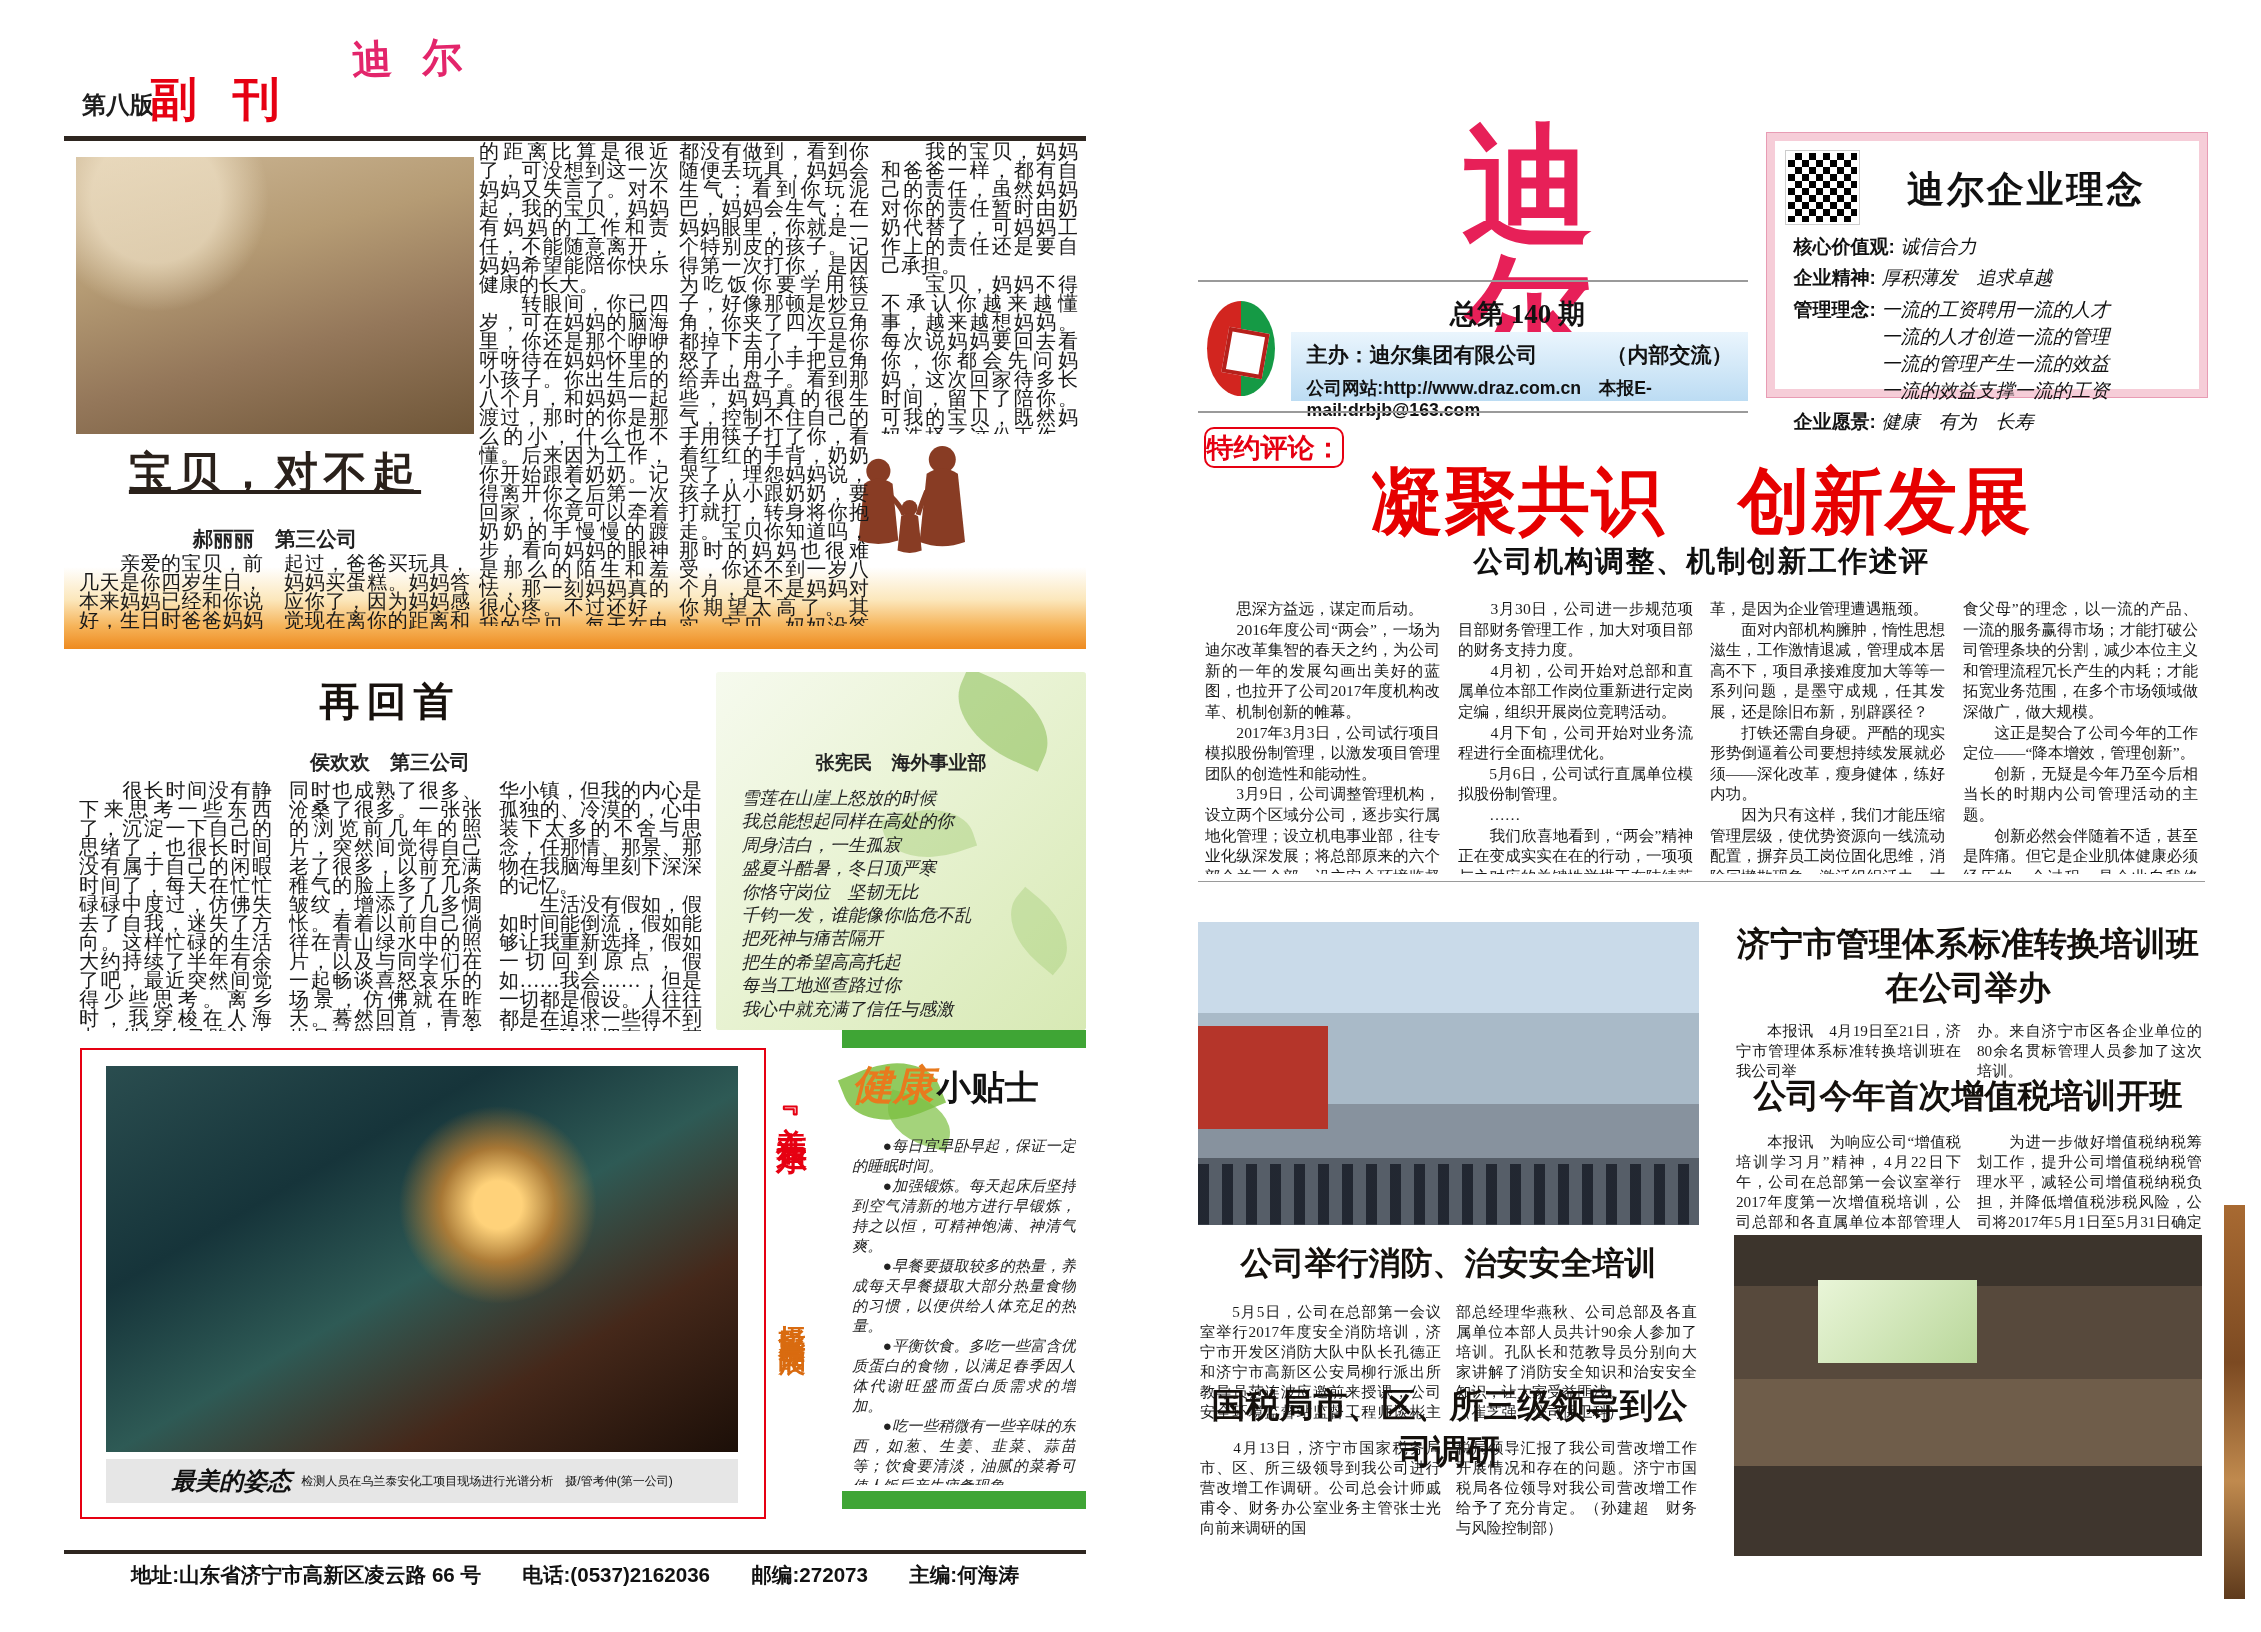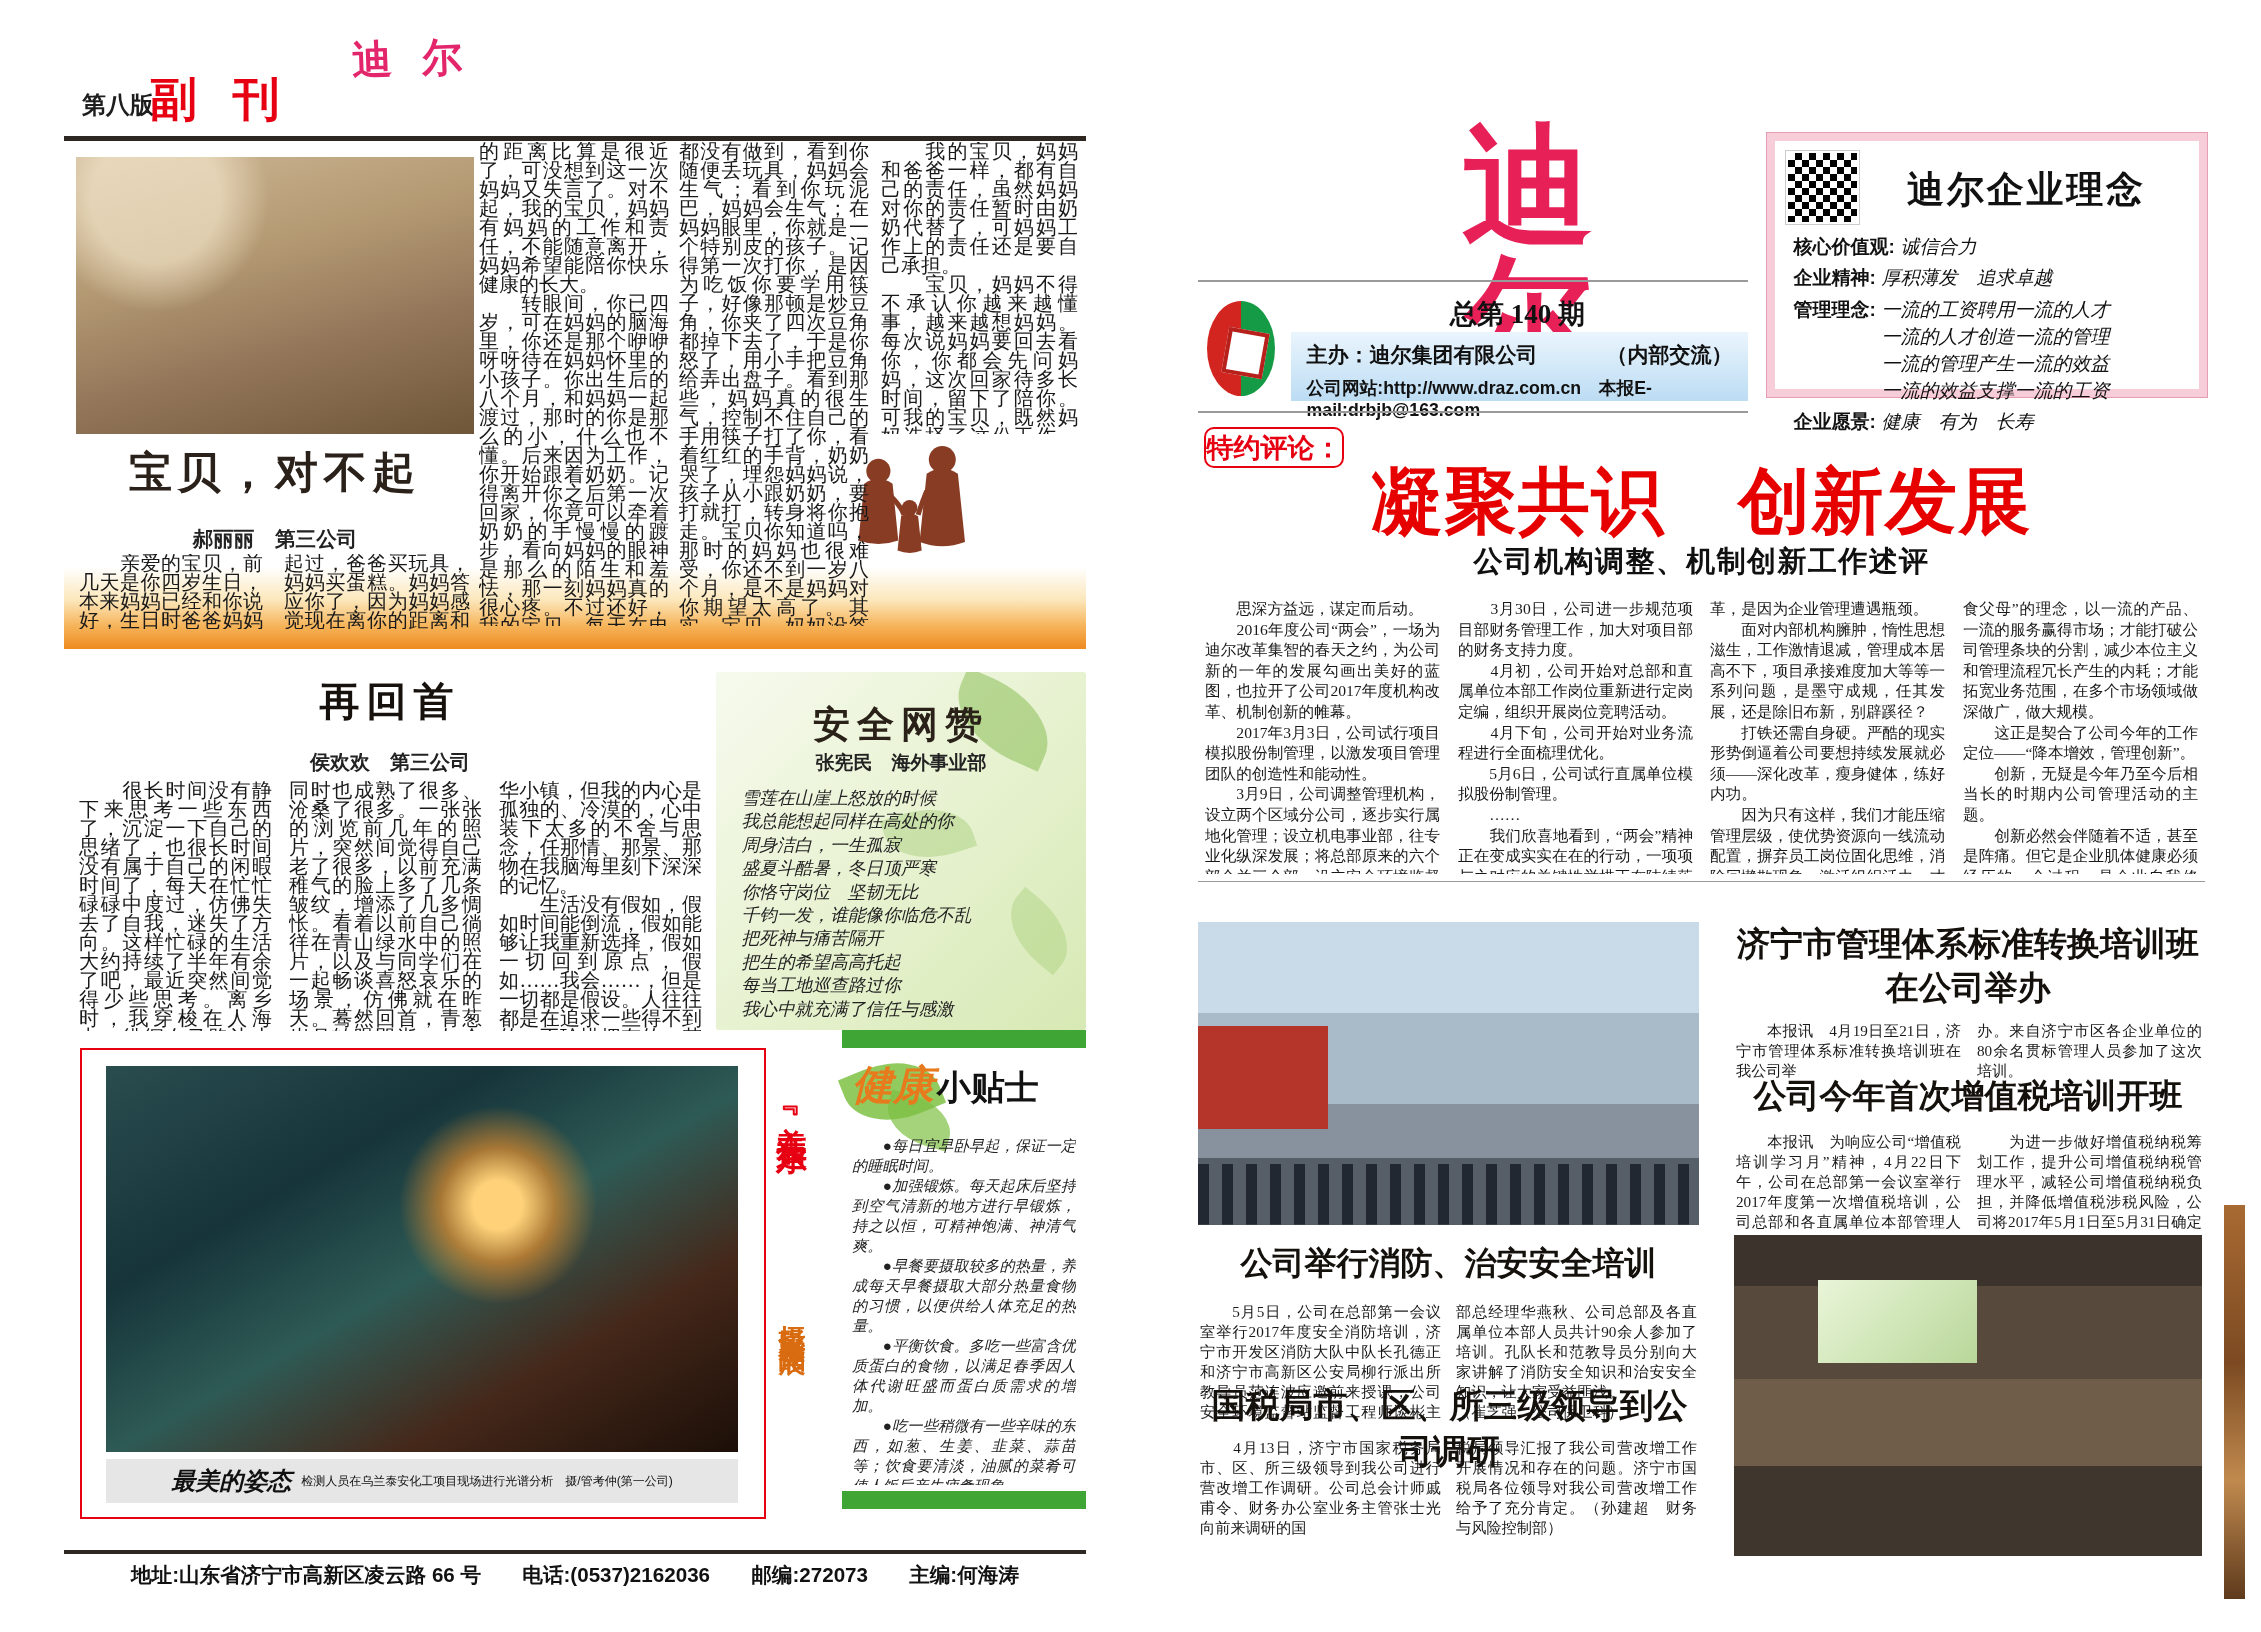--- a/index.html
+++ b/index.html
@@ -14,21 +14,21 @@
   .news{font-size:15.2px;line-height:20px;}
   .ctr{text-align:center;}
   
   .edition{font-size:24px;font-weight:700;color:#1d1d1d;font-family:"Liberation Sans",sans-serif;}
   .section-title{font-size:47px;font-weight:800;color:#e60012;letter-spacing:11.3px;font-family:"Liberation Sans",sans-serif;}
   .paper-mark{font-size:40px;font-weight:800;color:#e3256b;font-family:"Liberation Serif",serif;transform:rotate(-2deg);letter-spacing:10px;}
   .rule-dark{background:#2e2620;}
   .photo{position:absolute;}
   .family-photo{background:radial-gradient(circle at 20% 15%,rgba(255,244,220,.55) 0 64px,transparent 113px),
       linear-gradient(165deg,#cdb795 0%,#b59b74 35%,#94775a 65%,#6f5638 100%);}
-  .baby-title{font-size:43px;font-weight:800;letter-spacing:5.7px;color:#2a211b;font-family:"Liberation Sans",sans-serif;}
+  .baby-title{font-size:43px;font-weight:800;letter-spacing:5.7px;color:#2a211b;font-family:"Liberation Sans",sans-serif;text-decoration:underline;}
   .byline{font-weight:700;color:#222;font-family:"Liberation Sans",sans-serif;}
   .sunset{background:linear-gradient(180deg,rgba(255,255,255,0) 0%,rgba(251,227,176,.85) 40%,#f6b45a 72%,#ee8a1f 100%);}
   .lookback-title{font-size:40px;font-weight:900;letter-spacing:7px;color:#17110d;font-family:"Liberation Sans",sans-serif;}
   
   .poem-panel{background:linear-gradient(135deg,#f6faee 0%,#e9f3d4 45%,#d7e9b4 100%);overflow:hidden;border-radius:2.8px;}
   .leaf{position:absolute;background:rgba(110,175,48,.42);border-radius:0 75% 0 75%;}
   .poem-title{font-size:37px;font-weight:800;color:#2a2218;font-family:"Liberation Serif",serif;letter-spacing:7px;}
   .poem-lines{font-style:italic;font-size:17.7px;line-height:23.4px;color:#222;white-space:pre-line;}
   
   .contest-box{border:2.1px solid #e60012;}
@@ -118,21 +118,20 @@
 　　这一年可谓是人生的重大转折，经历了很多，品尝了很多</div>
 <div class="jcol letters" style="left:289px;top:781px;width:193px;height:250px;">同时也成熟了很多、沧桑了很多。一张张的浏览前几年的照片，突然间觉得自己老了很多，以前充满稚气的脸上多了几条皱纹，增添了几多惆怅。看着以前自己徜徉在青山绿水中的照片，以及与同学们在一起畅谈喜怒哀乐的场景，仿佛就在昨天。蓦然回首，青葱岁月转眼即逝。如今的我虽置身于繁</div>
 <div class="jcol letters" style="left:499px;top:781px;width:203px;height:250px;">华小镇，但我的内心是孤独的、冷漠的，心中装下太多的不舍与思念，任那情、那景、那物在我脑海里刻下深深的记忆。
 　　生活没有假如，假如时间能倒流，假如能够让我重新选择，假如一切回到原点，假如……我会……，但是一切都是假设。人往往都是在追求一些得不到的，不珍惜拥有的，若干年后，当我再回忆这段路时，也许会觉得很美好、很温馨！
 　　无论怎样，太阳依旧升起，生活还要继续，人生的路没有一帆风顺的，走过这段坎坷，前方就是一马平川。</div>
 
 <div class="abs poem-panel" style="left:716px;top:672px;width:370px;height:358px;">
   <div class="leaf" style="left:234px;top:14px;width:106px;height:67px;transform:rotate(24deg);"></div>
   <div class="leaf" style="left:170px;top:135px;width:85px;height:53px;transform:rotate(-18deg);opacity:.6;"></div>
   <div class="leaf" style="left:284px;top:234px;width:78px;height:50px;transform:rotate(40deg);opacity:.5;"></div>
-  <div class="abs poem-title" style="left:0;top:28px;width:100%;text-align:center;">安全网赞</div>
   <div class="abs byline ctr" style="left:0;top:78px;width:100%;font-size:19px;">张宪民　海外事业部</div>
   <div class="abs poem-lines" style="left:25.5px;top:115px;width:326px;">雪莲在山崖上怒放的时候
 我总能想起同样在高处的你
 周身洁白，一生孤寂
 盛夏斗酷暑，冬日顶严寒
 你恪守岗位　坚韧无比
 千钧一发，谁能像你临危不乱
 把死神与痛苦隔开
 把生的希望高高托起
 每当工地巡查路过你

